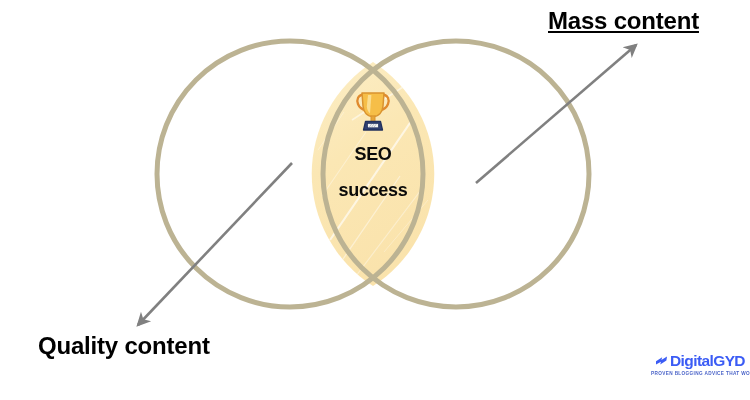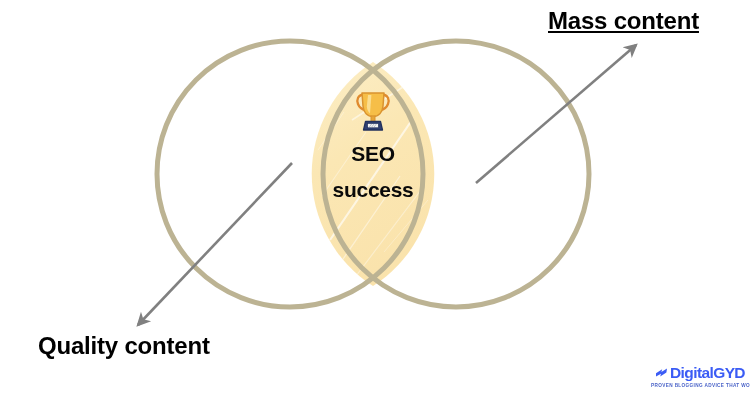--- a/index.html
+++ b/index.html
@@ -59,32 +59,32 @@
   }
   #trophy-icon {
     display: block;
     margin: 0 auto 4px auto;
     width: 40px;
     height: 44px;
   }
   .lens-text {
     font-family: "Liberation Sans", sans-serif;
     font-weight: bold;
-    font-size: 21px;
+    font-size: 18px;
     color: #0a0a0a;
     line-height: 36px;
     display: block;
     letter-spacing: -0.3px;
   }
 
   
   #brand-logo {
     position: absolute;
     left: 652px;
-    top: 365px;
+    top: 353px;
     width: 96px;
     text-align: center;
   }
   #brand-row {
     display: flex;
     align-items: center;
     justify-content: center;
     gap: 2px;
   }
   #brand-mark {

